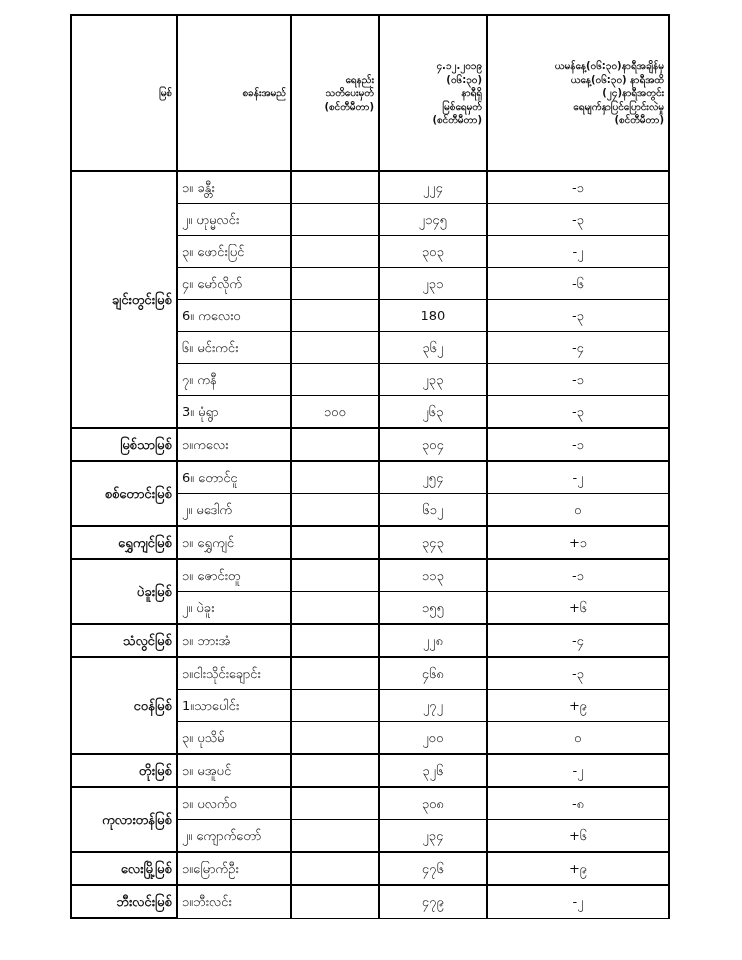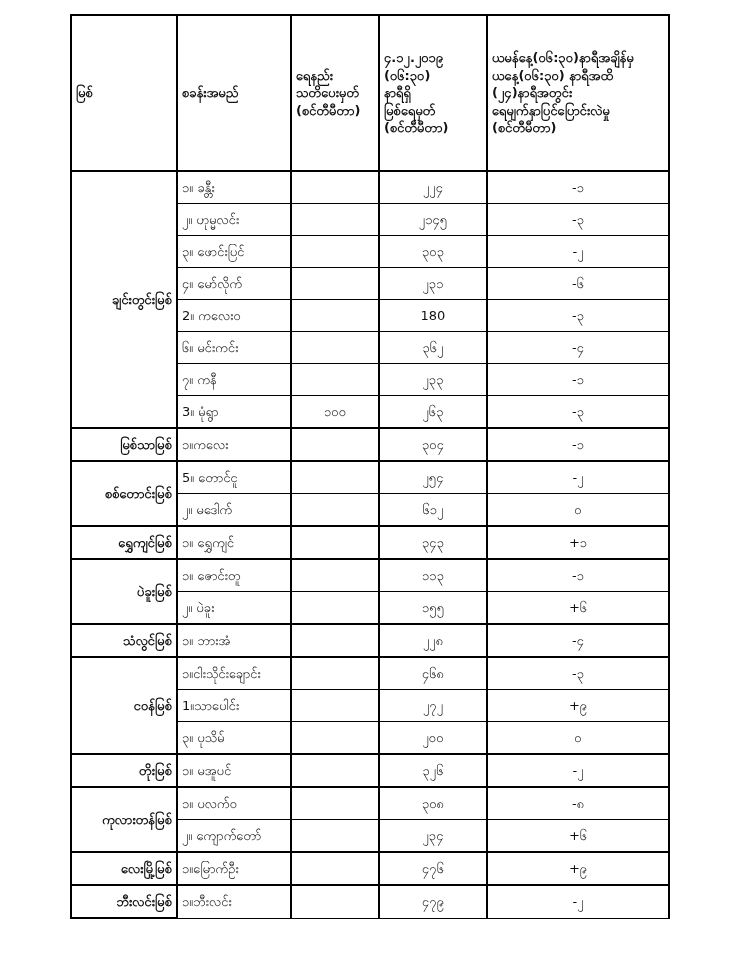--- a/index.html
+++ b/index.html
@@ -26,24 +26,24 @@
     border:2px solid #000;
     padding:2px 4px;
     font-size:13px;
     line-height:1.35;
     color:#111;
     overflow:hidden;
   }
   .doc-table thead th{
     height:150px;
     font-weight:bold;
-    text-align:left;
+    text-align:right;
     vertical-align:middle;
     white-space:pre-line;
-    font-size:13px;
+    font-size:10px;
   }
   .doc-table td{height:27px;}
   tr.station-row td{border-top-width:1px;border-bottom-width:1px;}
   tr.group-start td{border-top-width:2px;}
   .river-cell{
     text-align:right;
     vertical-align:middle;
     font-weight:bold;
     font-size:13px;
     padding-left:5px;
@@ -103,21 +103,21 @@
         <td class="num-cell">၃၀၃</td>
         <td class="num-cell">-၂</td>
       </tr>
       <tr class="station-row">
         <td class="station-cell">၄။ မော်လိုက်</td>
         <td class="num-cell"></td>
         <td class="num-cell">၂၃၁</td>
         <td class="num-cell">-၆</td>
       </tr>
       <tr class="station-row">
-        <td class="station-cell">2။ ကလေးဝ</td>
+        <td class="station-cell">6။ ကလေးဝ</td>
         <td class="num-cell"></td>
         <td class="num-cell">180</td>
         <td class="num-cell">-၃</td>
       </tr>
       <tr class="station-row">
         <td class="station-cell">၆။ မင်းကင်း</td>
         <td class="num-cell"></td>
         <td class="num-cell">၃၆၂</td>
         <td class="num-cell">-၄</td>
       </tr>
@@ -135,21 +135,21 @@
       </tr>
       <tr class="station-row group-start">
         <td rowspan="1" class="river-cell">မြစ်သာမြစ်</td>
         <td class="station-cell">၁။ကလေး</td>
         <td class="num-cell"></td>
         <td class="num-cell">၃၀၄</td>
         <td class="num-cell">-၁</td>
       </tr>
       <tr class="station-row group-start">
         <td rowspan="2" class="river-cell">စစ်တောင်းမြစ်</td>
-        <td class="station-cell">5။ တောင်ငူ</td>
+        <td class="station-cell">6။ တောင်ငူ</td>
         <td class="num-cell"></td>
         <td class="num-cell">၂၅၄</td>
         <td class="num-cell">-၂</td>
       </tr>
       <tr class="station-row">
         <td class="station-cell">၂။ မဒေါက်</td>
         <td class="num-cell"></td>
         <td class="num-cell">၆၁၂</td>
         <td class="num-cell">၀</td>
       </tr>

